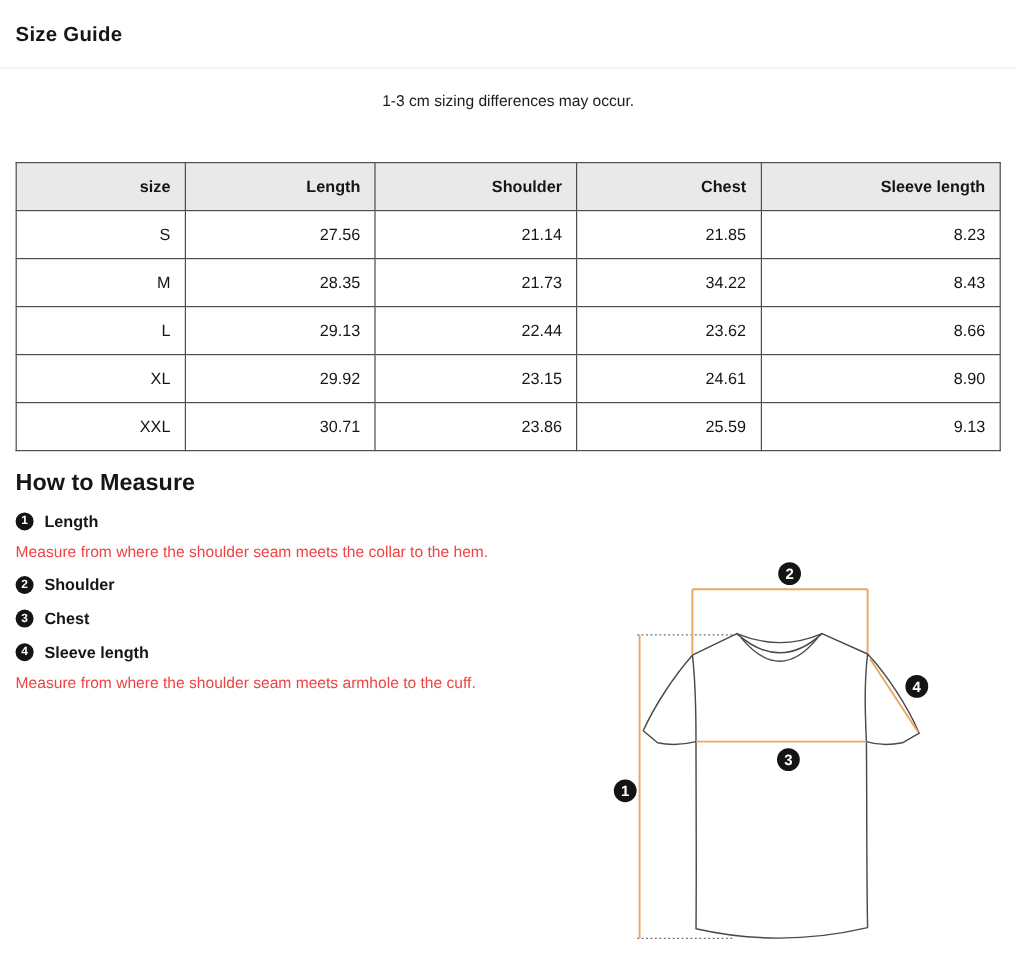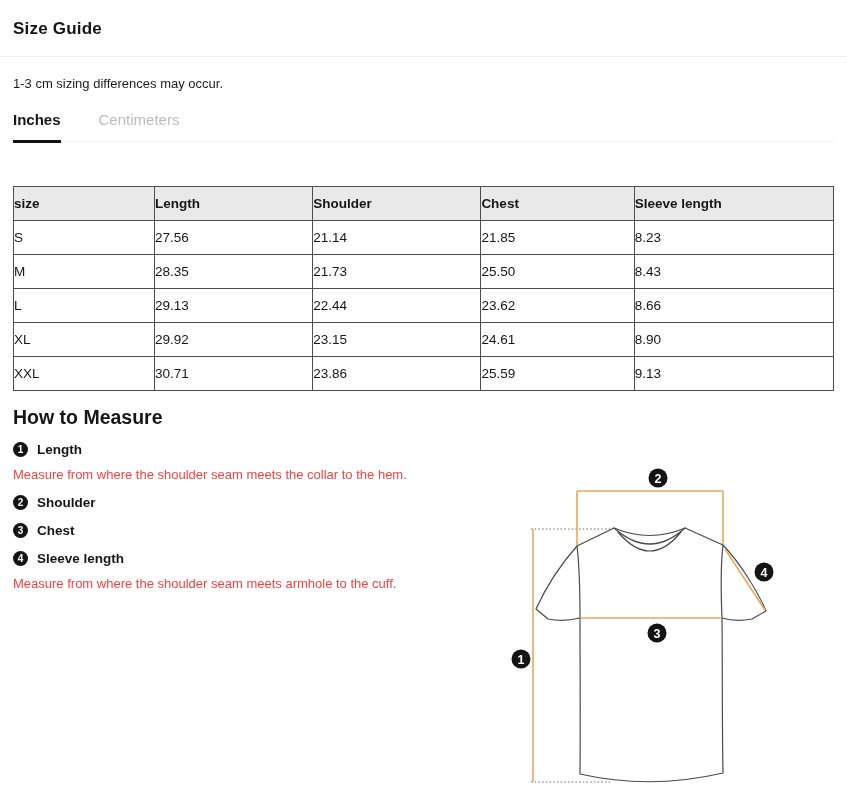--- a/index.html
+++ b/index.html
@@ -6,31 +6,31 @@
   html,body { margin:0; padding:0; }
   body {
     width:847px; height:805px; background:#ffffff;
     font-family:"Liberation Sans", sans-serif; color:#161616;
     overflow:hidden;
   }
   .page { position:relative; width:847px; height:805px; padding:0 13px; }
 
   .title { font-size:17px; font-weight:700; margin:0; padding-top:19px; letter-spacing:.2px; }
   .divider { border:none; border-top:1px solid #ebebeb; margin:17px -13px 0; }
-  .note { font-size:13px; margin:19px 0 0; color:#1c1c1c; }
+  .note { font-size:13px; margin:19px 0 0; color:#1c1c1c;text-align:center; }
 
   .tabs { display:flex; gap:38px; margin:20px 0 0; border-bottom:1px solid #f0f0f0; }
   .tab { position:relative; font-size:15px; font-weight:600; padding-bottom:13px; color:#161616; cursor:pointer; }
   .tab.inactive { color:#bcbcbc; font-weight:500; }
   .tab.active::after { content:""; position:absolute; left:0; bottom:-2px; width:100%; height:3px; background:#111; }
 
   table.size-table { width:100%; border-collapse:collapse; table-layout:fixed; margin-top:44px; }
   .size-table th, .size-table td {
-    border:1px solid #4d4d4d; text-align:left; vertical-align:middle;
-    height:34px; padding:0; font-size:13.5px;
+    border:1px solid #4d4d4d; text-align:right; vertical-align:middle;
+    height:34px; padding:12px; font-size:13.5px;
   }
   .size-table th { background:#e9e9e9; font-weight:700; }
   .size-table td { background:#ffffff; font-weight:400; }
 
   .measure-heading { font-size:19.5px; font-weight:700; margin:15px 0 0; }
 
   .measure-items { margin-top:13px; width:524px; }
   .m-item { margin-bottom:13px; }
   .m-label-row { display:flex; align-items:center; gap:9px; }
   .badge {
@@ -46,24 +46,20 @@
 </head>
 <body>
 
 <div class="page">
 
   <h1 class="title">Size Guide</h1>
   <hr class="divider">
 
   <p class="note">1-3 cm sizing differences may occur.</p>
 
-  <div class="tabs">
-    <div class="tab active">Inches</div>
-    <div class="tab inactive">Centimeters</div>
-  </div>
 
   <table class="size-table">
     <colgroup>
       <col style="width:17.2%">
         <col style="width:19.3%">
         <col style="width:20.5%">
         <col style="width:18.7%">
         <col style="width:24.3%">
     </colgroup>
     <thead>
@@ -80,21 +76,21 @@
         <td>S</td>
         <td>27.56</td>
         <td>21.14</td>
         <td>21.85</td>
         <td>8.23</td>
       </tr>
       <tr>
         <td>M</td>
         <td>28.35</td>
         <td>21.73</td>
-        <td>25.50</td>
+        <td>34.22</td>
         <td>8.43</td>
       </tr>
       <tr>
         <td>L</td>
         <td>29.13</td>
         <td>22.44</td>
         <td>23.62</td>
         <td>8.66</td>
       </tr>
       <tr>

